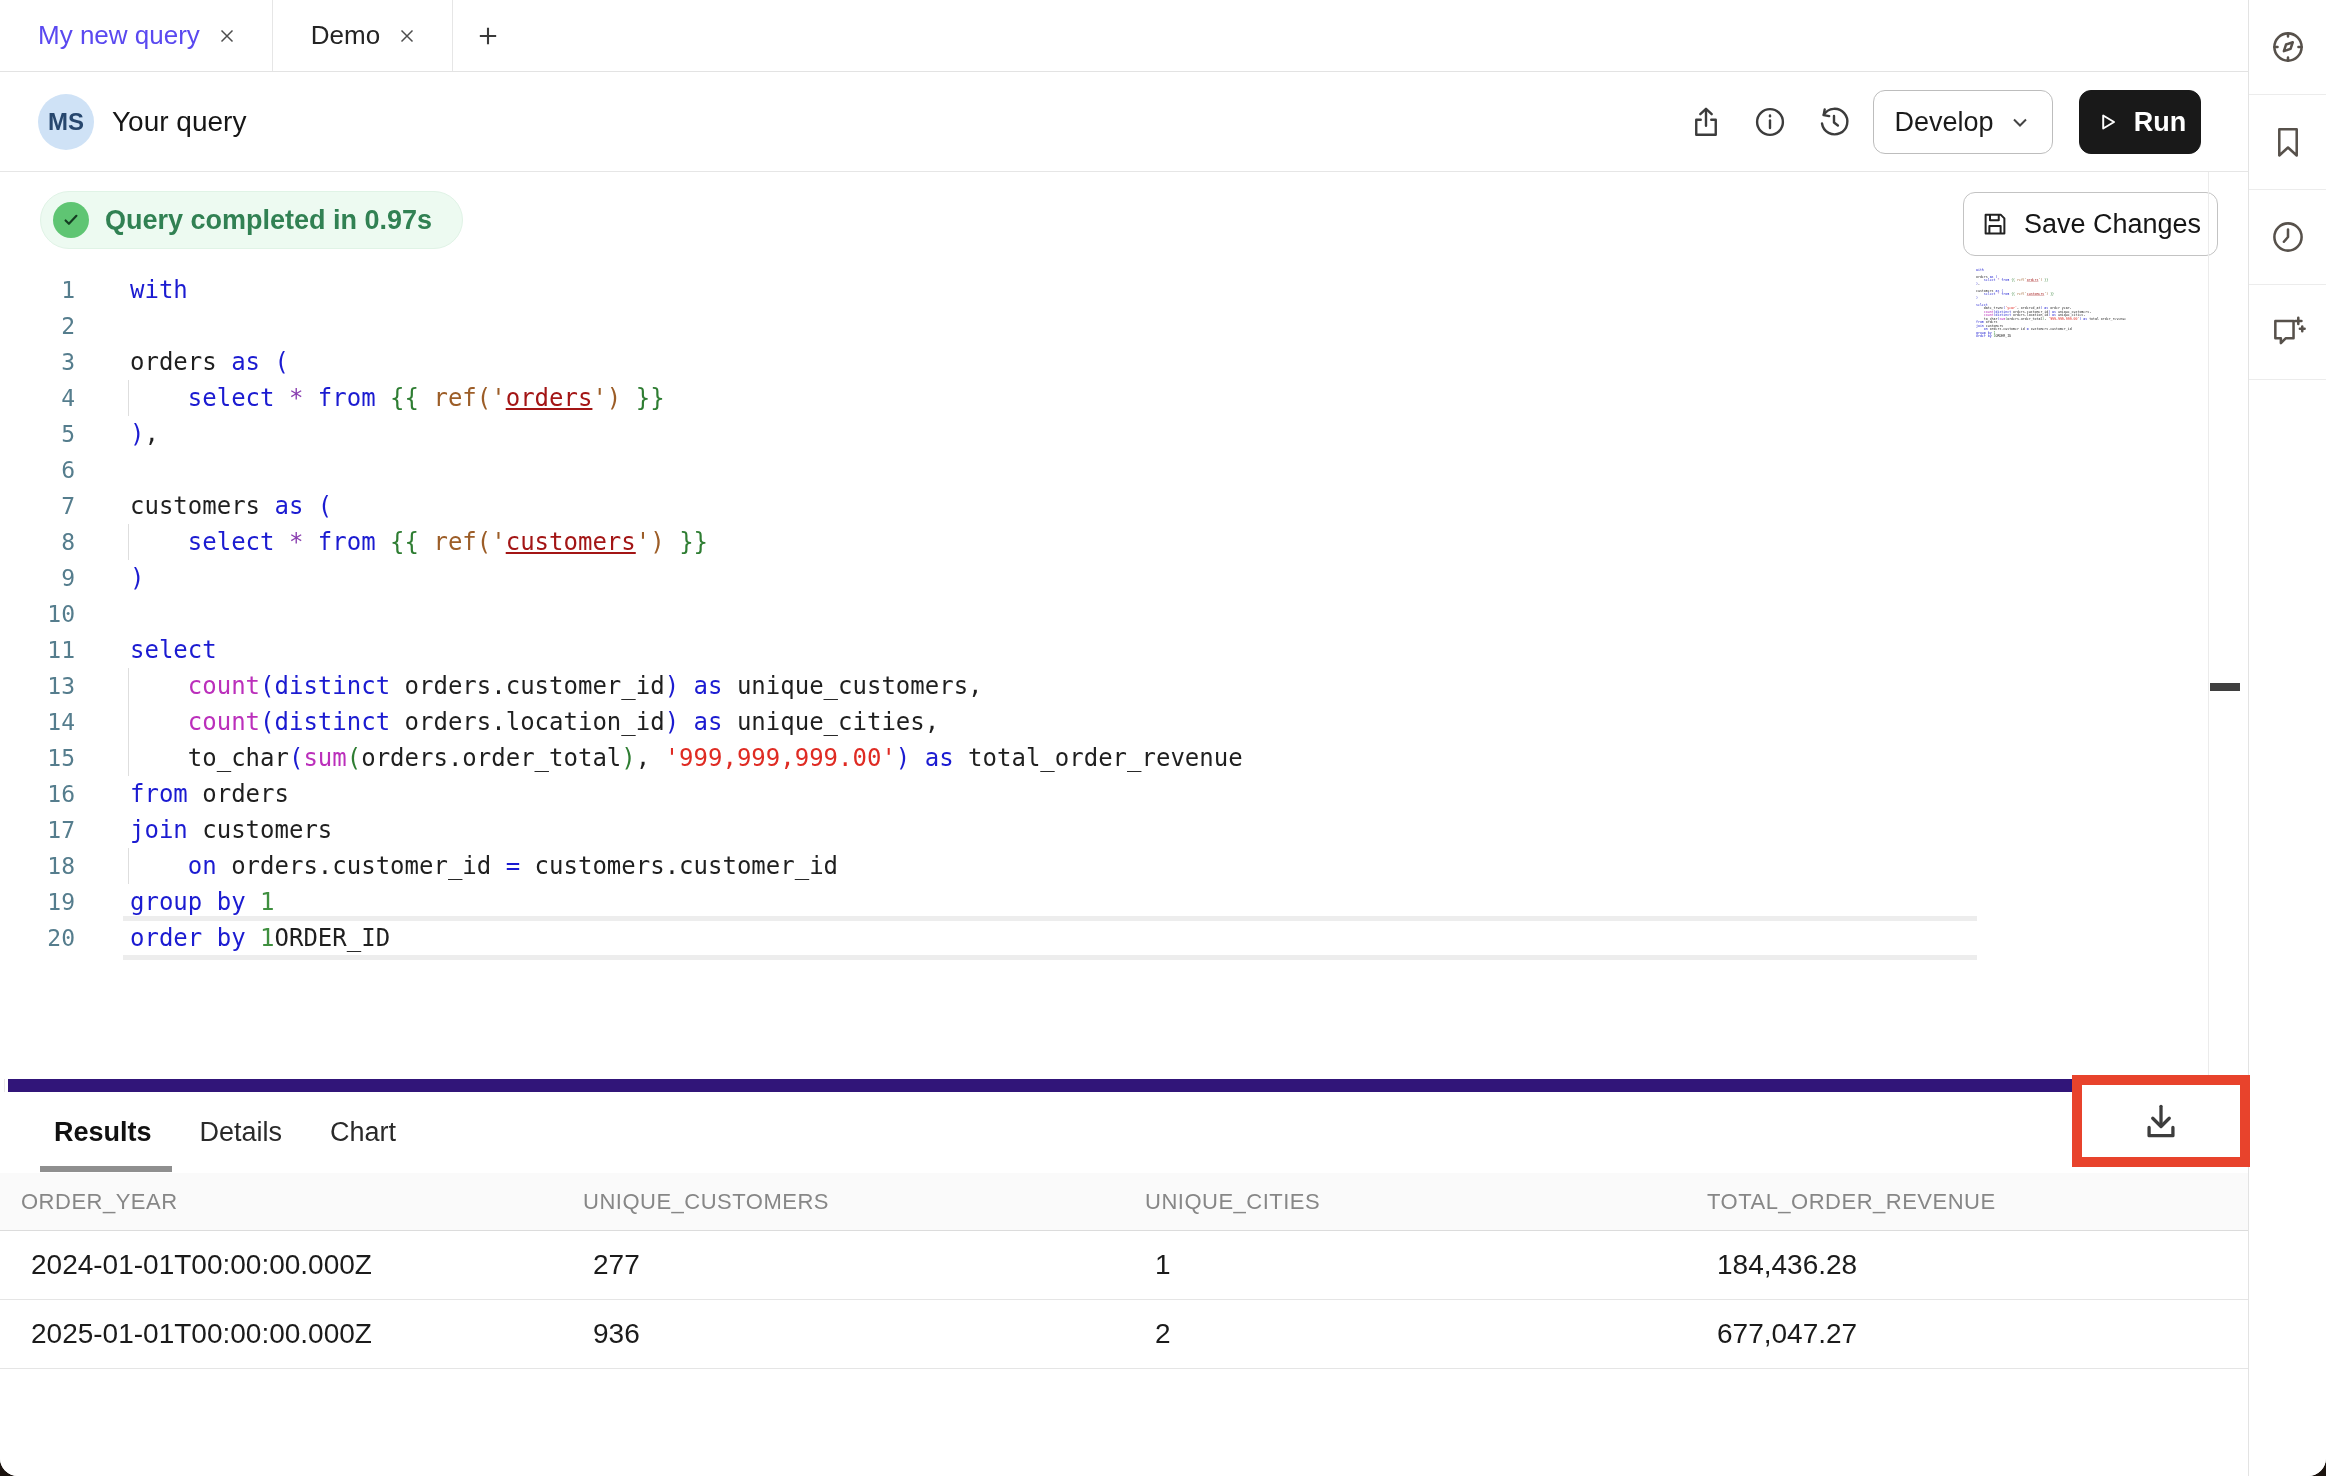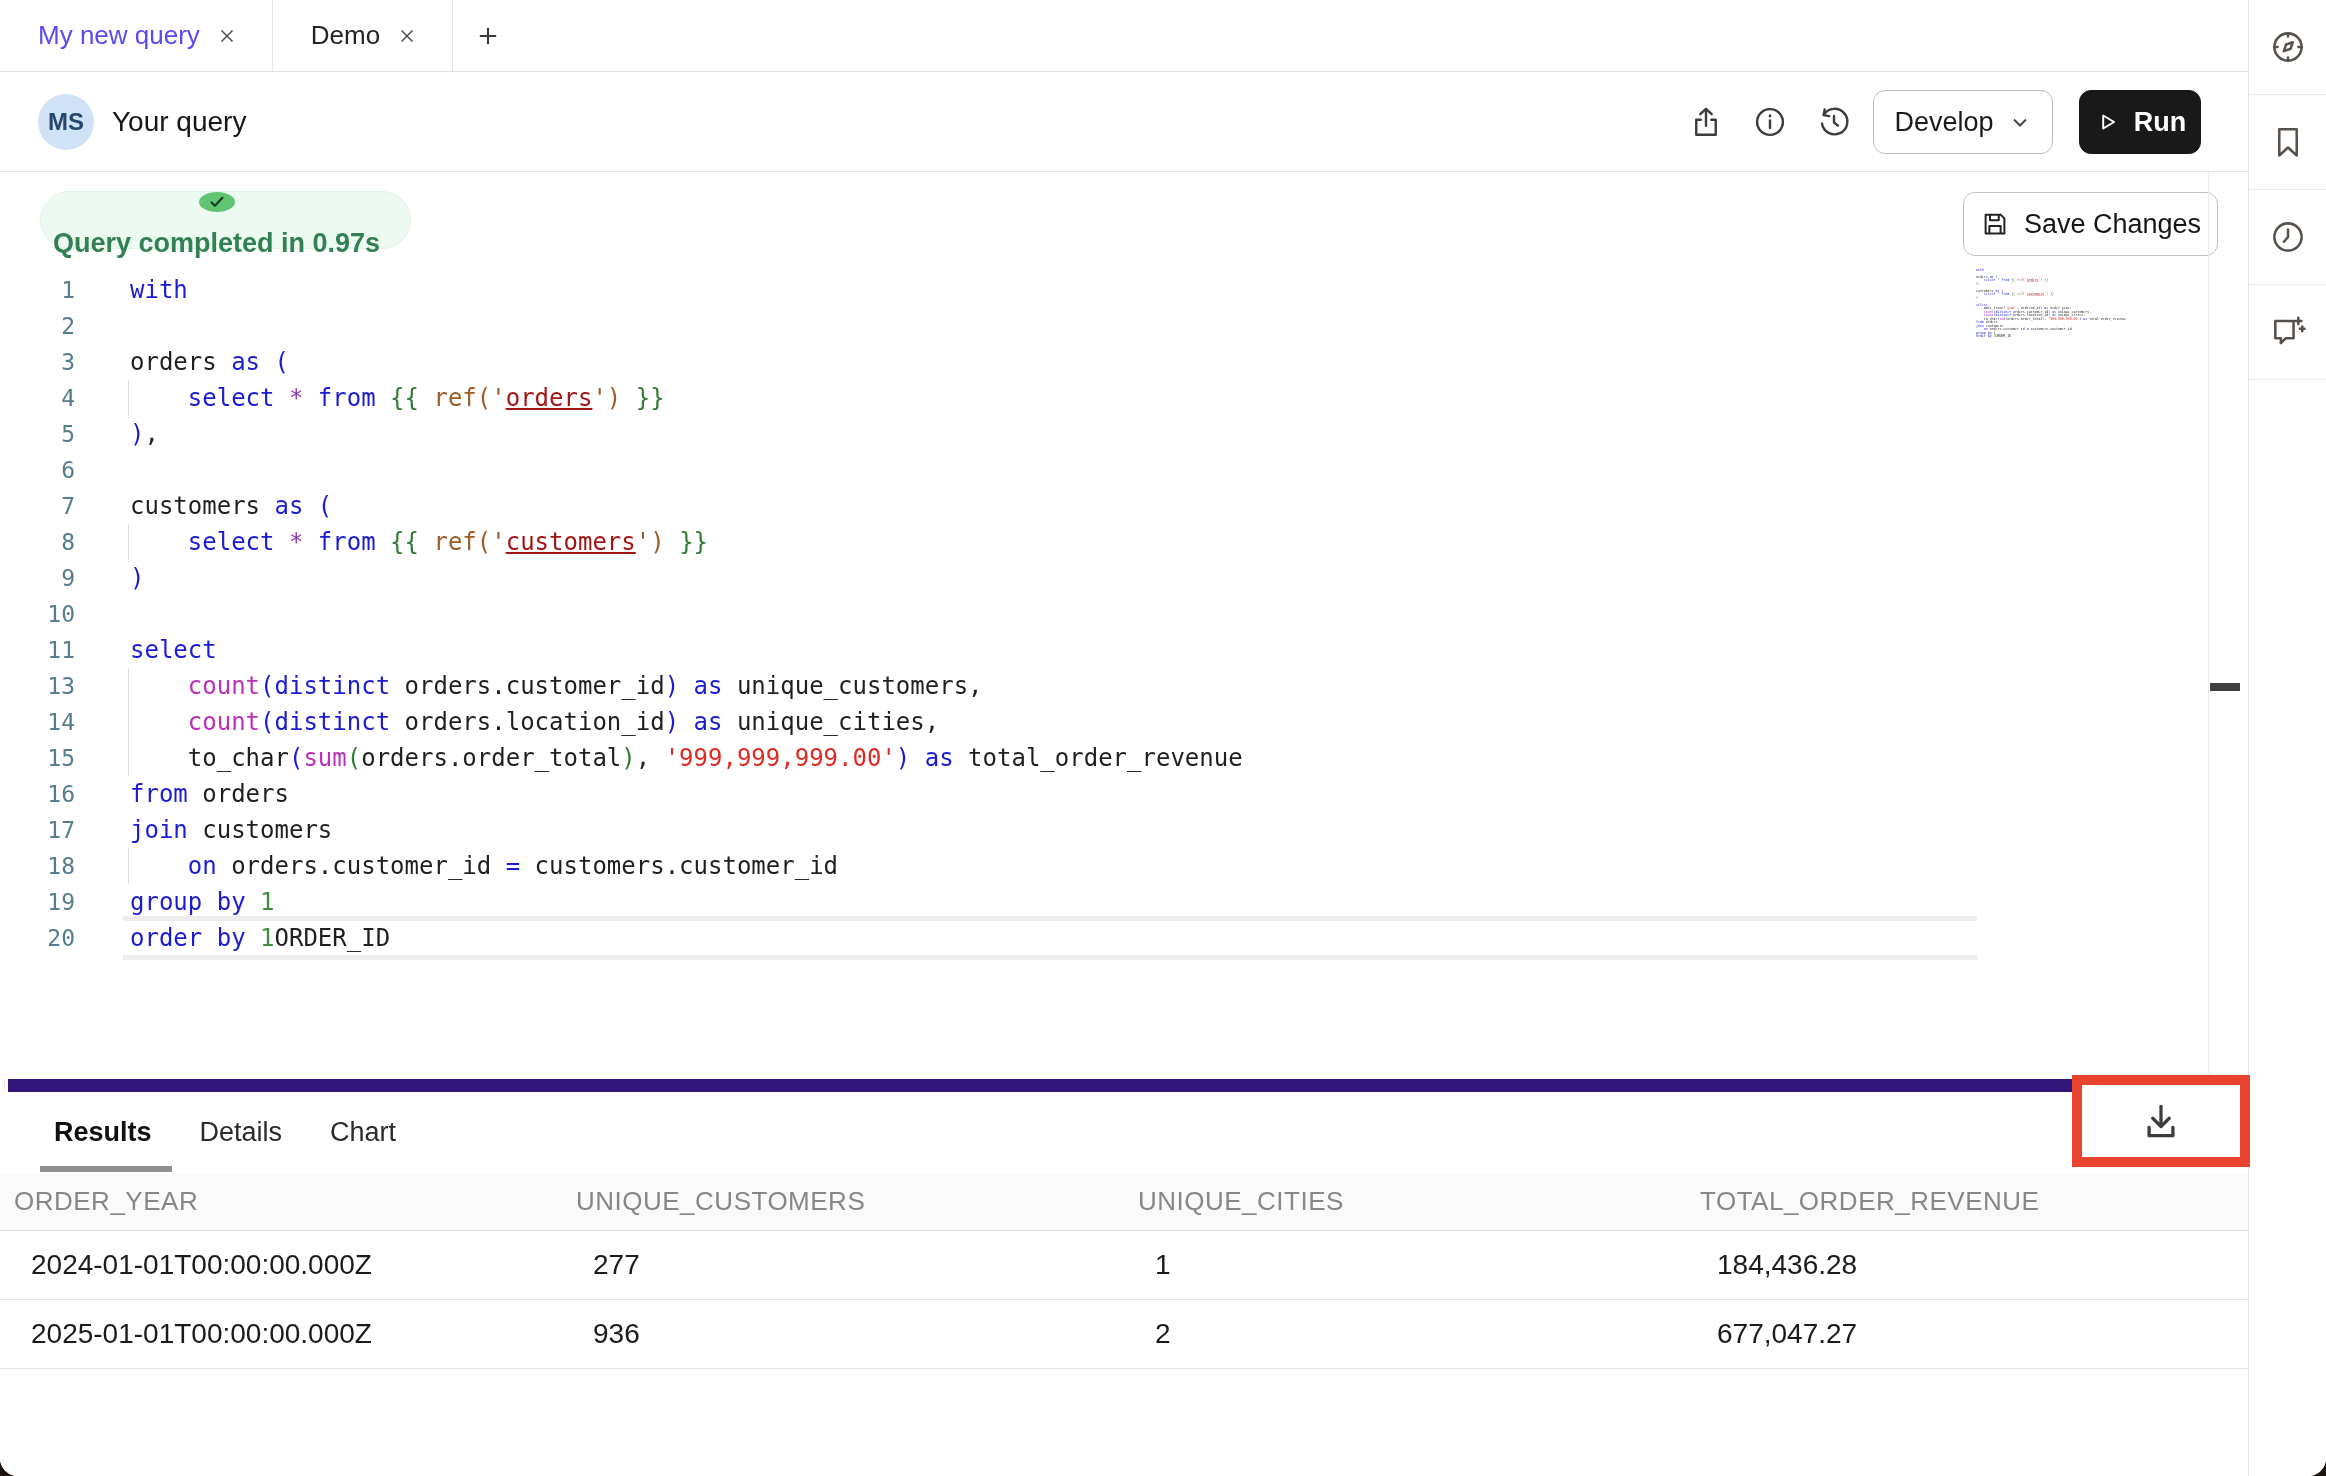--- a/index.html
+++ b/index.html
@@ -38,21 +38,21 @@
   .btn-develop { left:1873px; width:180px; background:#fff; border:1px solid #bdbdbd; color:#1b1b1b; }
   .btn-develop svg { width:24px; height:24px; stroke:#444; stroke-width:2; fill:none; }
   .btn-run { left:2079px; width:122px; background:#191919; border:1px solid #191919; color:#fff;
              font-weight:600; }
   .btn-run svg { width:26px; height:26px; stroke:#fff; stroke-width:1.8; fill:none; stroke-linejoin:round; }
 
   
   .editor { position:absolute; left:0; top:172px; width:2248px; height:907px; background:#fff; }
   .pill { position:absolute; left:40px; top:19px; height:58px; border-radius:29px;
           background:#edfaf1; border:1px solid #e0f3e6; display:flex; align-items:center;
-          gap:16px; padding:0 30px 0 12px;flex-direction:column; }
+          gap:16px; padding:0 30px 0 12px; }
   .pill-check { width:36px; height:36px; border-radius:50%; background:#5fc573; display:flex;
                 align-items:center; justify-content:center; }
   .pill-check svg { width:20px; height:20px; stroke:#143d22; stroke-width:2.6; fill:none;
                     stroke-linecap:round; stroke-linejoin:round; }
   .pill-text { font-size:27px; font-weight:600; color:#318153; }
   .btn-save { position:absolute; left:1963px; top:20px; width:255px; height:64px; border-radius:12px;
               background:#fff; border:1px solid #c3c3c3; display:flex; align-items:center;
               justify-content:center; gap:14px; font-size:27px; color:#161616; cursor:pointer; }
   .btn-save svg { width:30px; height:30px; stroke:#222; stroke-width:1.6; fill:none; stroke-linejoin:round; }
 
@@ -94,21 +94,21 @@
   
   .results { position:absolute; left:0; top:1092px; width:2248px; height:384px; background:#fff; }
   .rtabs { position:relative; height:81px; display:flex; align-items:center; gap:48px;
            padding-left:54px; }
   .rtab { font-size:27px; color:#2a2a2a; font-weight:500; cursor:pointer; }
   .rtab.active { font-weight:700; color:#111; }
   .runderline { position:absolute; left:40px; top:74px; width:132px; height:6px; background:#8f8f8f; }
   .rtable { width:2250px; }
   .thead { display:grid; grid-template-columns:repeat(4,562px); background:#fafafa; height:58px;
            align-items:center; border-bottom:1px solid #dcdcdc; }
-  .th { padding-left:14px; font-size:26px; color:#878787; font-weight:500; letter-spacing:0.5px; }
+  .th { padding-left:21px; font-size:22px; color:#878787; font-weight:500; letter-spacing:0.5px; }
   .trow { display:grid; grid-template-columns:repeat(4,562px); height:69px; align-items:center;
           border-bottom:1px solid #e5e5e5; background:#fff; }
   .td { padding-left:31px; font-size:28px; color:#1b1b1b; }
 
   
   .redbox { position:absolute; left:2072px; top:1075px; width:178px; height:92px; background:#fff;
             border:10px solid #e8432c; z-index:30; display:flex; align-items:center;
             justify-content:center; }
   .redbox svg { width:44px; height:44px; stroke:#3d3d3d; stroke-width:1.8; fill:none;
                 stroke-linecap:round; stroke-linejoin:round; cursor:pointer; }

